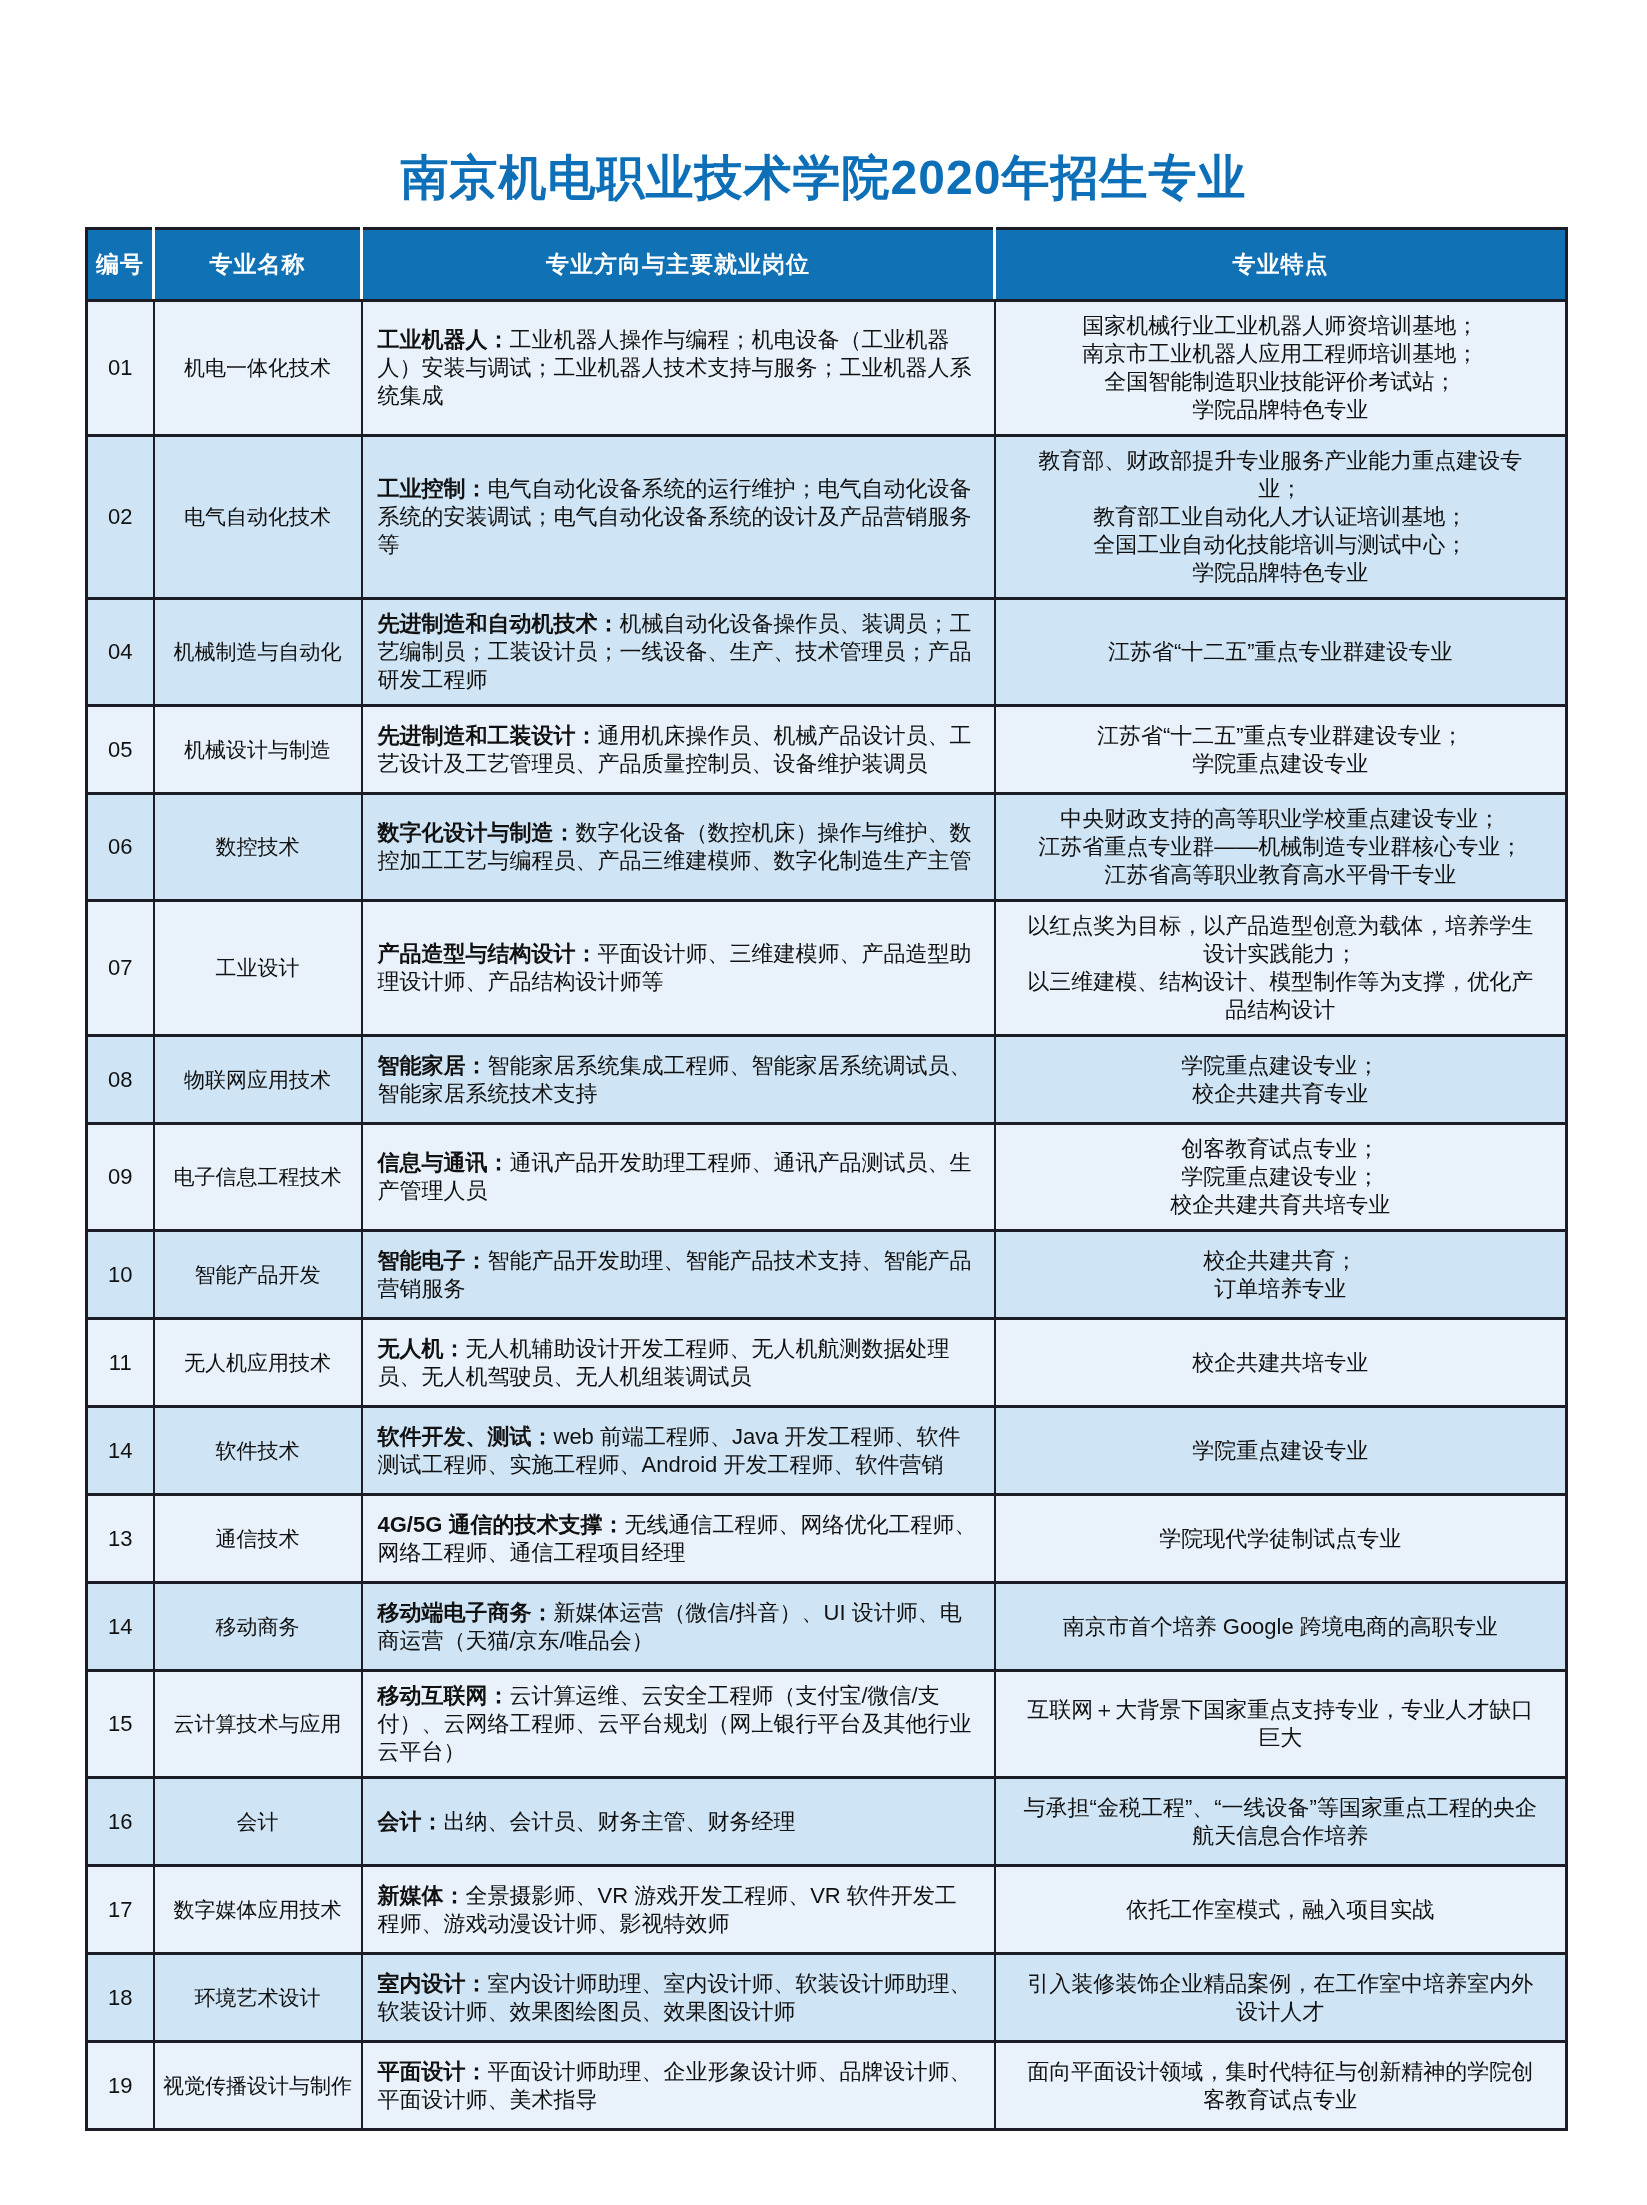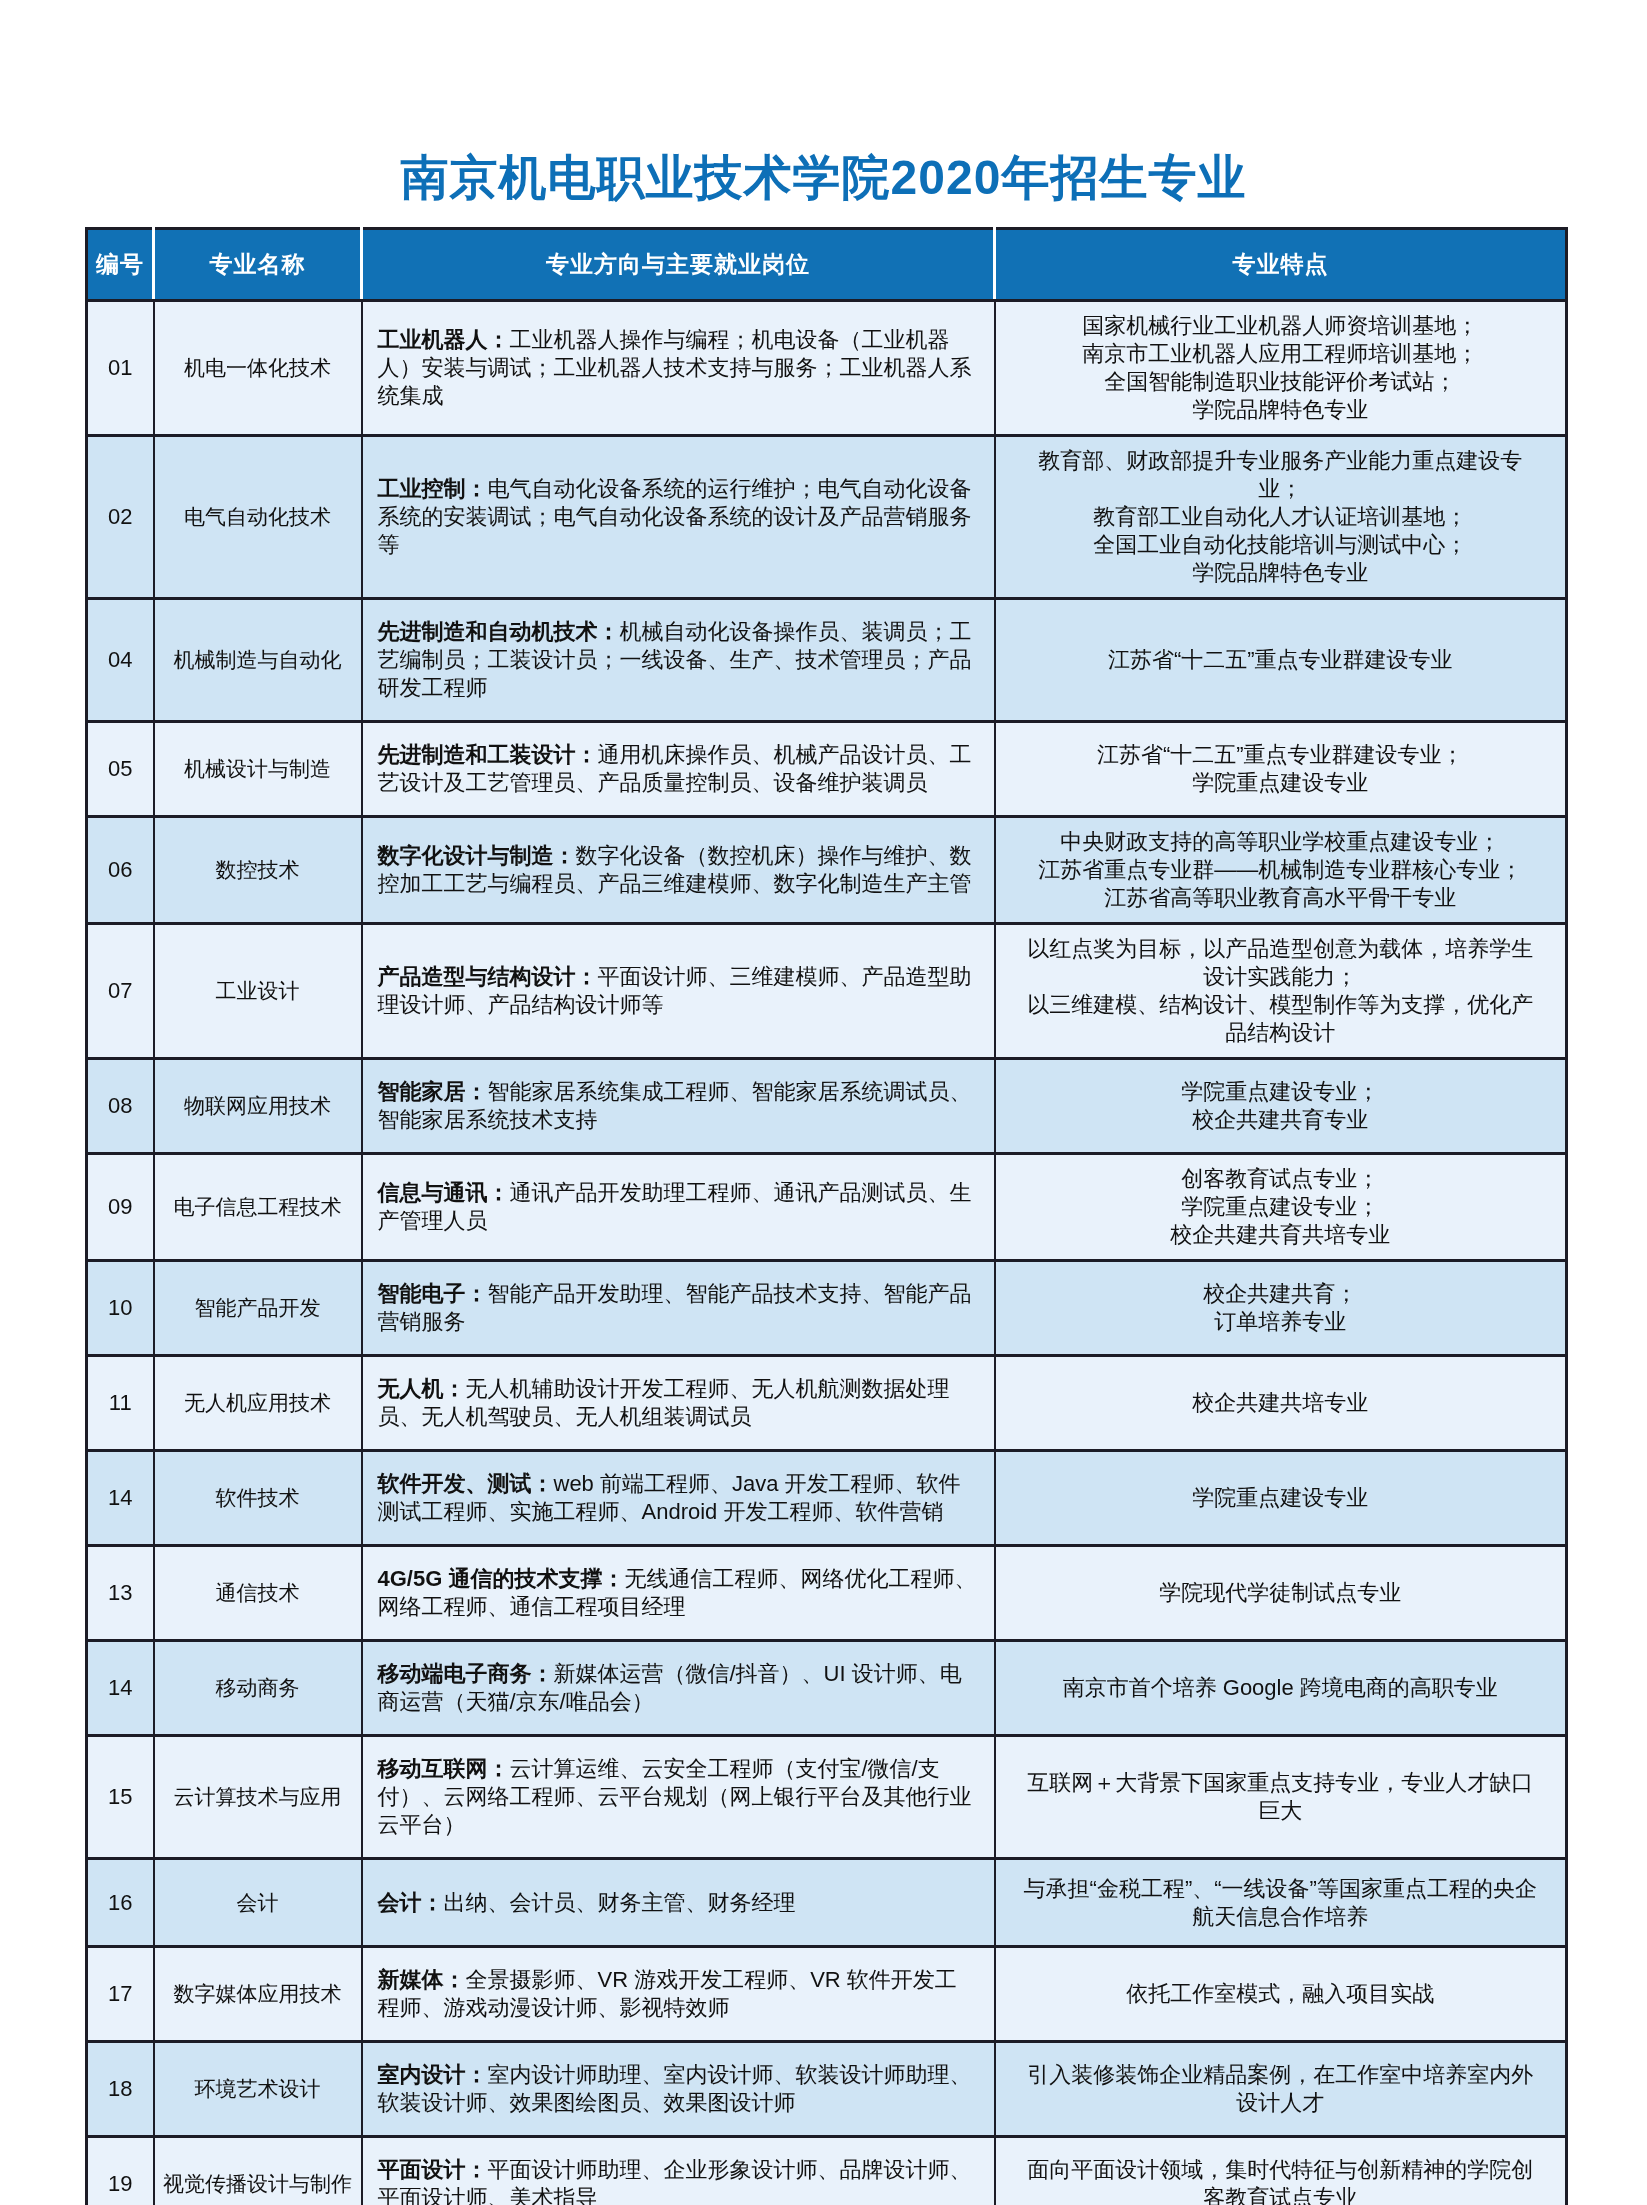--- a/index.html
+++ b/index.html
@@ -76,21 +76,21 @@
     height:88px;
     padding:4px 2px;
   }
   td.name{
     text-align:center;
     font-size:21px;
     padding:4px 2px;
   }
   td.jobs{
     text-align:left;
-    padding:18px 15px;
+    padding:10px 15px;
     margin-left:16px;
   }
   td.jobs b{font-weight:bold;}
   td.feat{
     text-align:center;
     padding:10px 24px;
     white-space:pre-line;
   }
 </style>
 </head>

